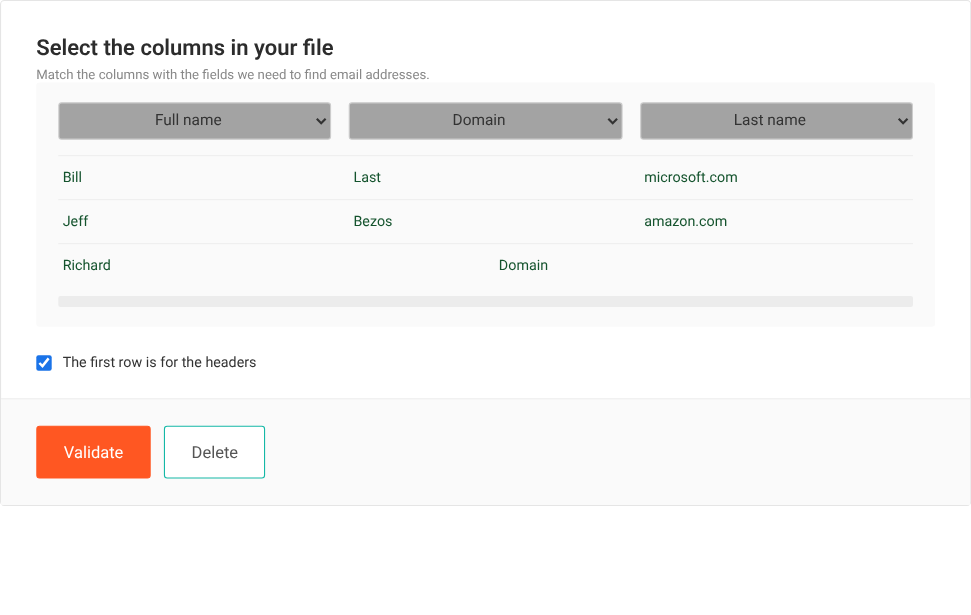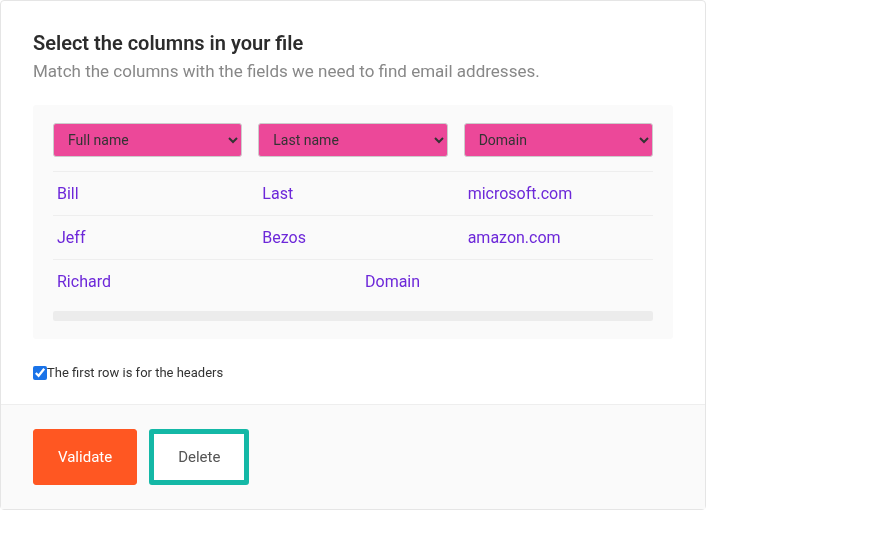--- a/index.html
+++ b/index.html
@@ -3,83 +3,84 @@
   <meta charset="utf-8">
   <style>
     * { box-sizing: border-box; margin: 0; padding: 0; }
     body {
       font-family: -apple-system, BlinkMacSystemFont, "Segoe UI", Roboto, "Helvetica Neue", Arial, sans-serif;
       background: #fff;
       color: #333;
       font-size: 14px;
     }
     .card {
-      width: 706px;
+      width: 883px;
       border: 1px solid #e5e5e5;
       border-radius: 4px;
       background: #fff;
     }
     .card-body {
       padding: 30px 32px 24px 32px;
     }
     .title {
       font-size: 20px;
       font-weight: 600;
       color: #2c2c2c;
       margin-bottom: 6px;
     }
     .subtitle {
-      font-size: 17px;
+      font-size: 12px;
       color: #888;
-      margin-bottom: 24px;
     }
     .table-wrap {
       background: #fafafa;
       border-radius: 3px;
       padding: 18px 20px 18px 20px;
     }
     .header-row {
       display: flex;
       gap: 16px;
       padding-bottom: 14px;
     }
     .col-select {
       flex: 1;
       height: 34px;
       border: 1px solid #ccc;
       border-radius: 3px;
-      background: #ec4899;
+      background: #a3a3a3;
       padding: 0 10px;
       font-size: 14px;
       color: #333;
       font-family: inherit;
       appearance: auto;
+      text-align: center;
     }
     .data-row {
       display: flex;
       gap: 16px;
       border-top: 1px solid #eee;
       padding: 12px 0;
     }
     .cell {
       flex: 1;
       padding: 0 4px;
-      font-size: 16px;
-      color: #6d28d9;
+      font-size: 13px;
+      color: #14532d;
     }
     .scroll-track {
       height: 10px;
       background: #ececec;
       border-radius: 2px;
       margin-top: 8px;
     }
     .checkbox-row {
       margin-top: 26px;
       display: flex;
-      align-items: flex-end;
+      align-items: flex-start;
+      gap: 10px;
       font-size: 13px;
       color: #333;
     }
     .checkbox-row input[type="checkbox"] {
       width: 14px;
       height: 14px;
       accent-color: #1a73e8;
     }
     .footer {
       background: #fafafa;
@@ -98,41 +99,41 @@
       text-align: center;
     }
     .btn-primary {
       background: #ff5722;
       color: #fff;
       border-color: #ff5722;
     }
     .btn-secondary {
       background: #fff;
       color: #555;
-      border: 5px solid #14b8a6;
+      border: 1px solid #14b8a6;
     }
   </style>
 </head>
 <body>
 
 <div class="card">
   <div class="card-body">
     <h2 class="title">Select the columns in your file</h2>
     <p class="subtitle">Match the columns with the fields we need to find email addresses.</p>
 
     <div class="table-wrap">
       <div class="header-row">
         <select class="col-select">
           <option>Full name</option>
         </select>
         <select class="col-select">
-          <option>Last name</option>
+          <option>Domain</option>
         </select>
         <select class="col-select">
-          <option>Domain</option>
+          <option>Last name</option>
         </select>
       </div>
 
       <div class="data-row">
         <div class="cell">Bill</div>
         <div class="cell">Last</div>
         <div class="cell">microsoft.com</div>
       </div>
       <div class="data-row">
         <div class="cell">Jeff</div>

